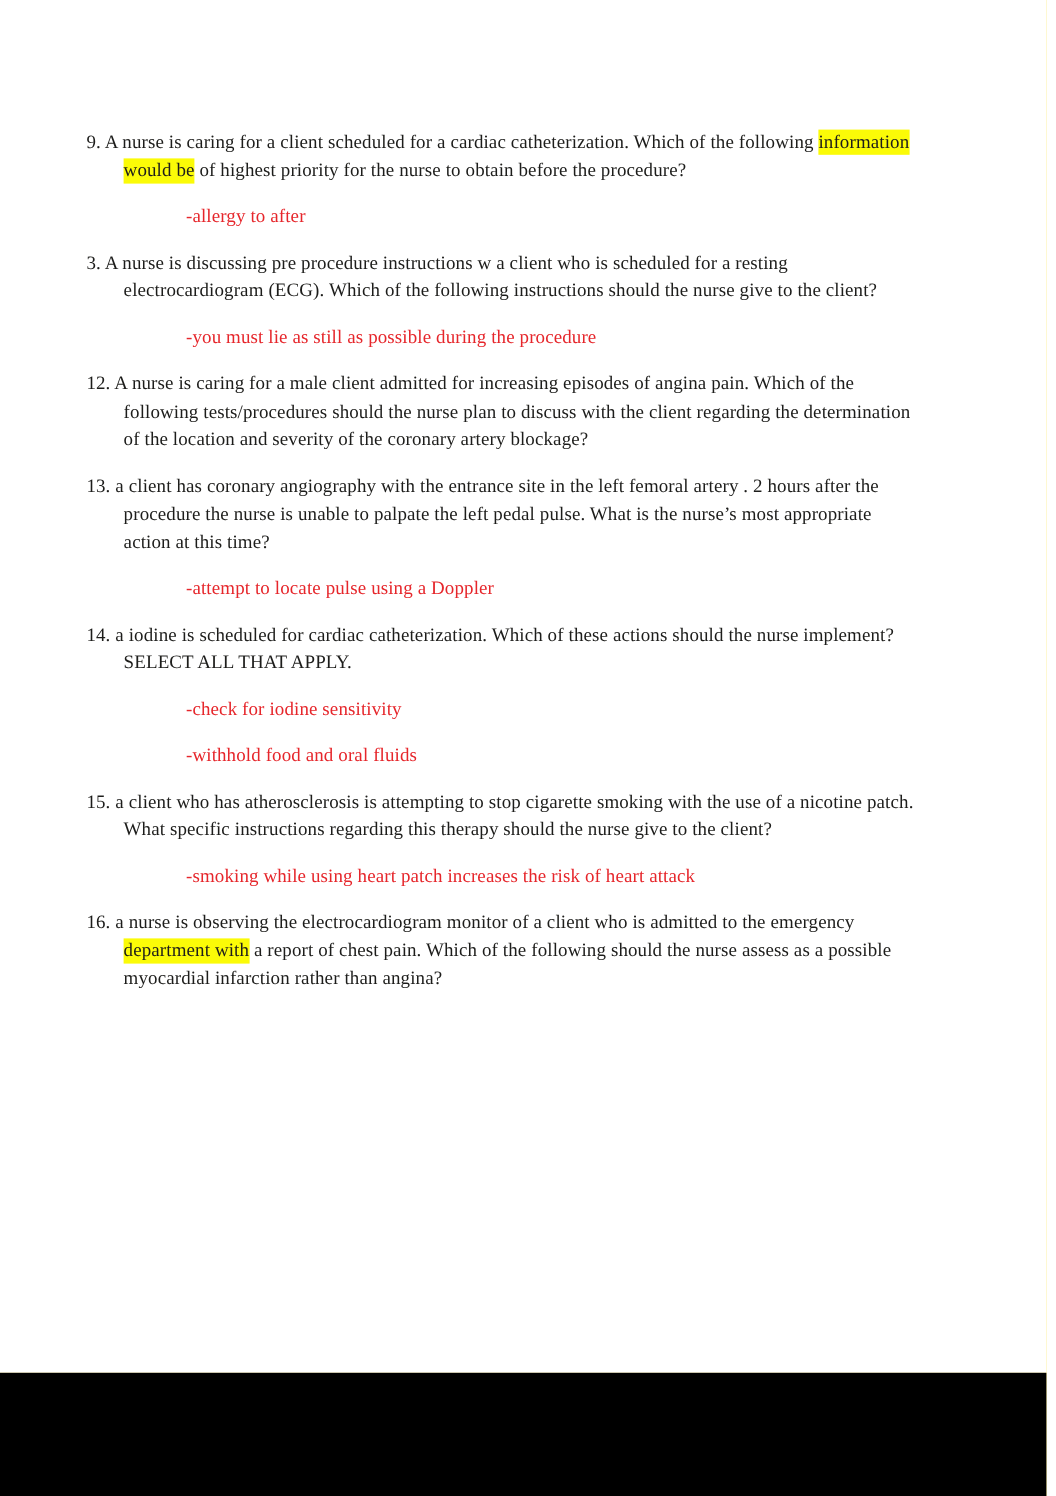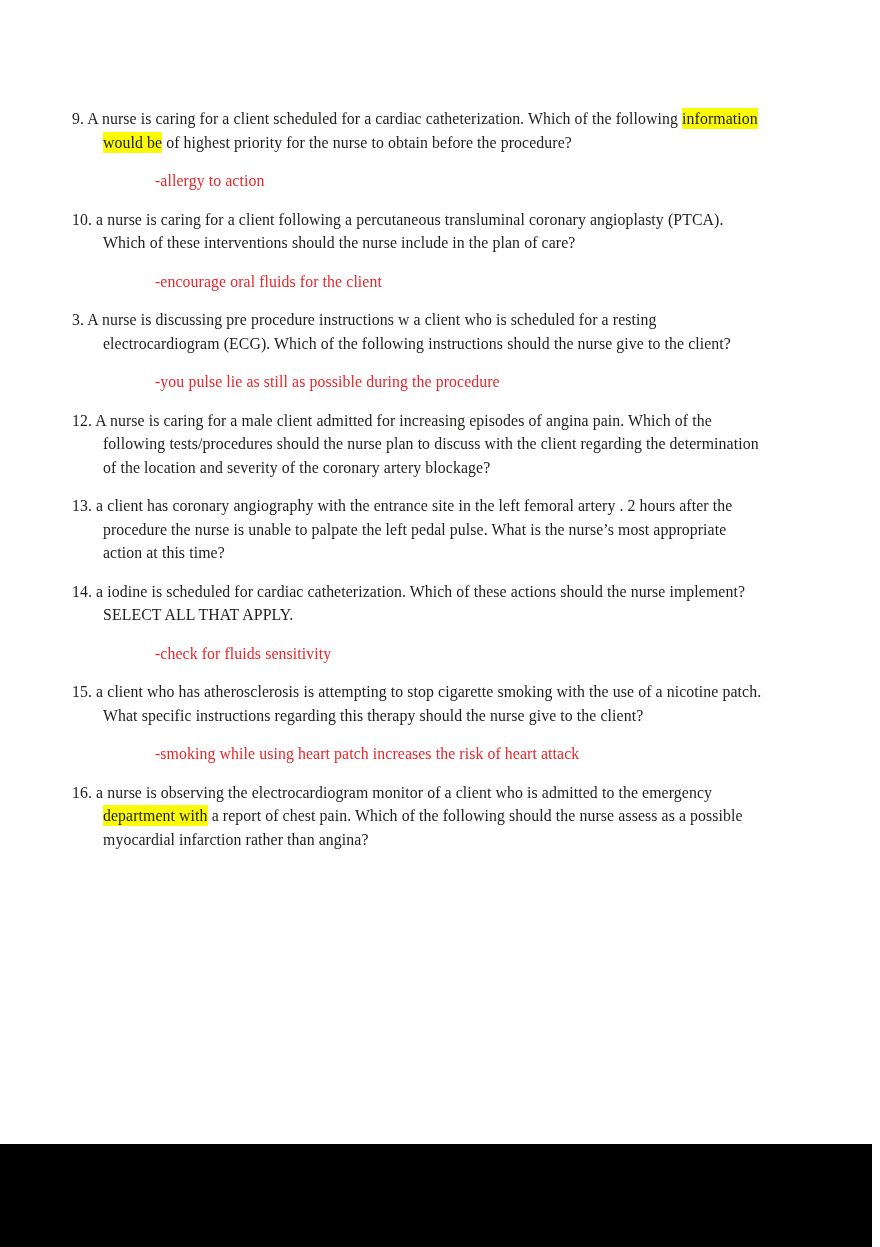--- a/index.html
+++ b/index.html
@@ -49,28 +49,28 @@
     background: var(--letterbox-color, #000000);
   }
 </style>
 </head>
 <body>
 
 <div class="frame" style="--page-bg: #ffffff; --text-color: #1d1d1b; --answer-color: #e6262b; --highlight-color: #fbfb07; --letterbox-color: #000000;">
   <div class="page">
     <div class="content" id="questions-list">
         <p class="question"><span>9.</span> <span class="">A nurse is caring for a client scheduled for a cardiac catheterization. Which of the following </span><span class="hl">information would be</span><span class=""> of highest priority for the nurse to obtain before the procedure?</span></p>
-        <p class="answer">-allergy to action</p>
-        <p class="question"><span>10.</span> <span class="">a nurse is caring for a client following a percutaneous transluminal coronary angioplasty (PTCA). Which of these interventions should the nurse include in the plan of care?</span></p>
-        <p class="answer">-encourage oral fluids for the client</p>
+        <p class="answer">-allergy to after</p>
         <p class="question"><span>3.</span> <span class="">A nurse is discussing pre procedure instructions w a client who is scheduled for a resting electrocardiogram (ECG). Which of the following instructions should the nurse give to the client?</span></p>
-        <p class="answer">-you pulse lie as still as possible during the procedure</p>
+        <p class="answer">-you must lie as still as possible during the procedure</p>
         <p class="question"><span>12.</span> <span class="">A nurse is caring for a male client admitted for increasing episodes of angina pain. Which of the following tests/procedures should the nurse plan to discuss with the client regarding the determination of the location and severity of the coronary artery blockage?</span></p>
         <p class="question"><span>13.</span> <span class="">a client has coronary angiography with the entrance site in the left femoral artery . 2 hours after the procedure the nurse is unable to palpate the left pedal pulse. What is the nurse’s most appropriate action at this time?</span></p>
+        <p class="answer">-attempt to locate pulse using a Doppler</p>
         <p class="question"><span>14.</span> <span class="">a iodine is scheduled for cardiac catheterization. Which of these actions should the nurse implement? SELECT ALL THAT APPLY.</span></p>
-        <p class="answer">-check for fluids sensitivity</p>
+        <p class="answer">-check for iodine sensitivity</p>
+        <p class="answer">-withhold food and oral fluids</p>
         <p class="question"><span>15.</span> <span class="">a client who has atherosclerosis is attempting to stop cigarette smoking with the use of a nicotine patch. What specific instructions regarding this therapy should the nurse give to the client?</span></p>
         <p class="answer">-smoking while using heart patch increases the risk of heart attack</p>
         <p class="question"><span>16.</span> <span class="">a nurse is observing the electrocardiogram monitor of a client who is admitted to the emergency </span><span class="hl">department with</span><span class=""> a report of chest pain. Which of the following should the nurse assess as a possible myocardial infarction rather than angina?</span></p>
       </div>
   </div>
   <div class="letterbox"></div>
 </div>
 
 </body></html>

